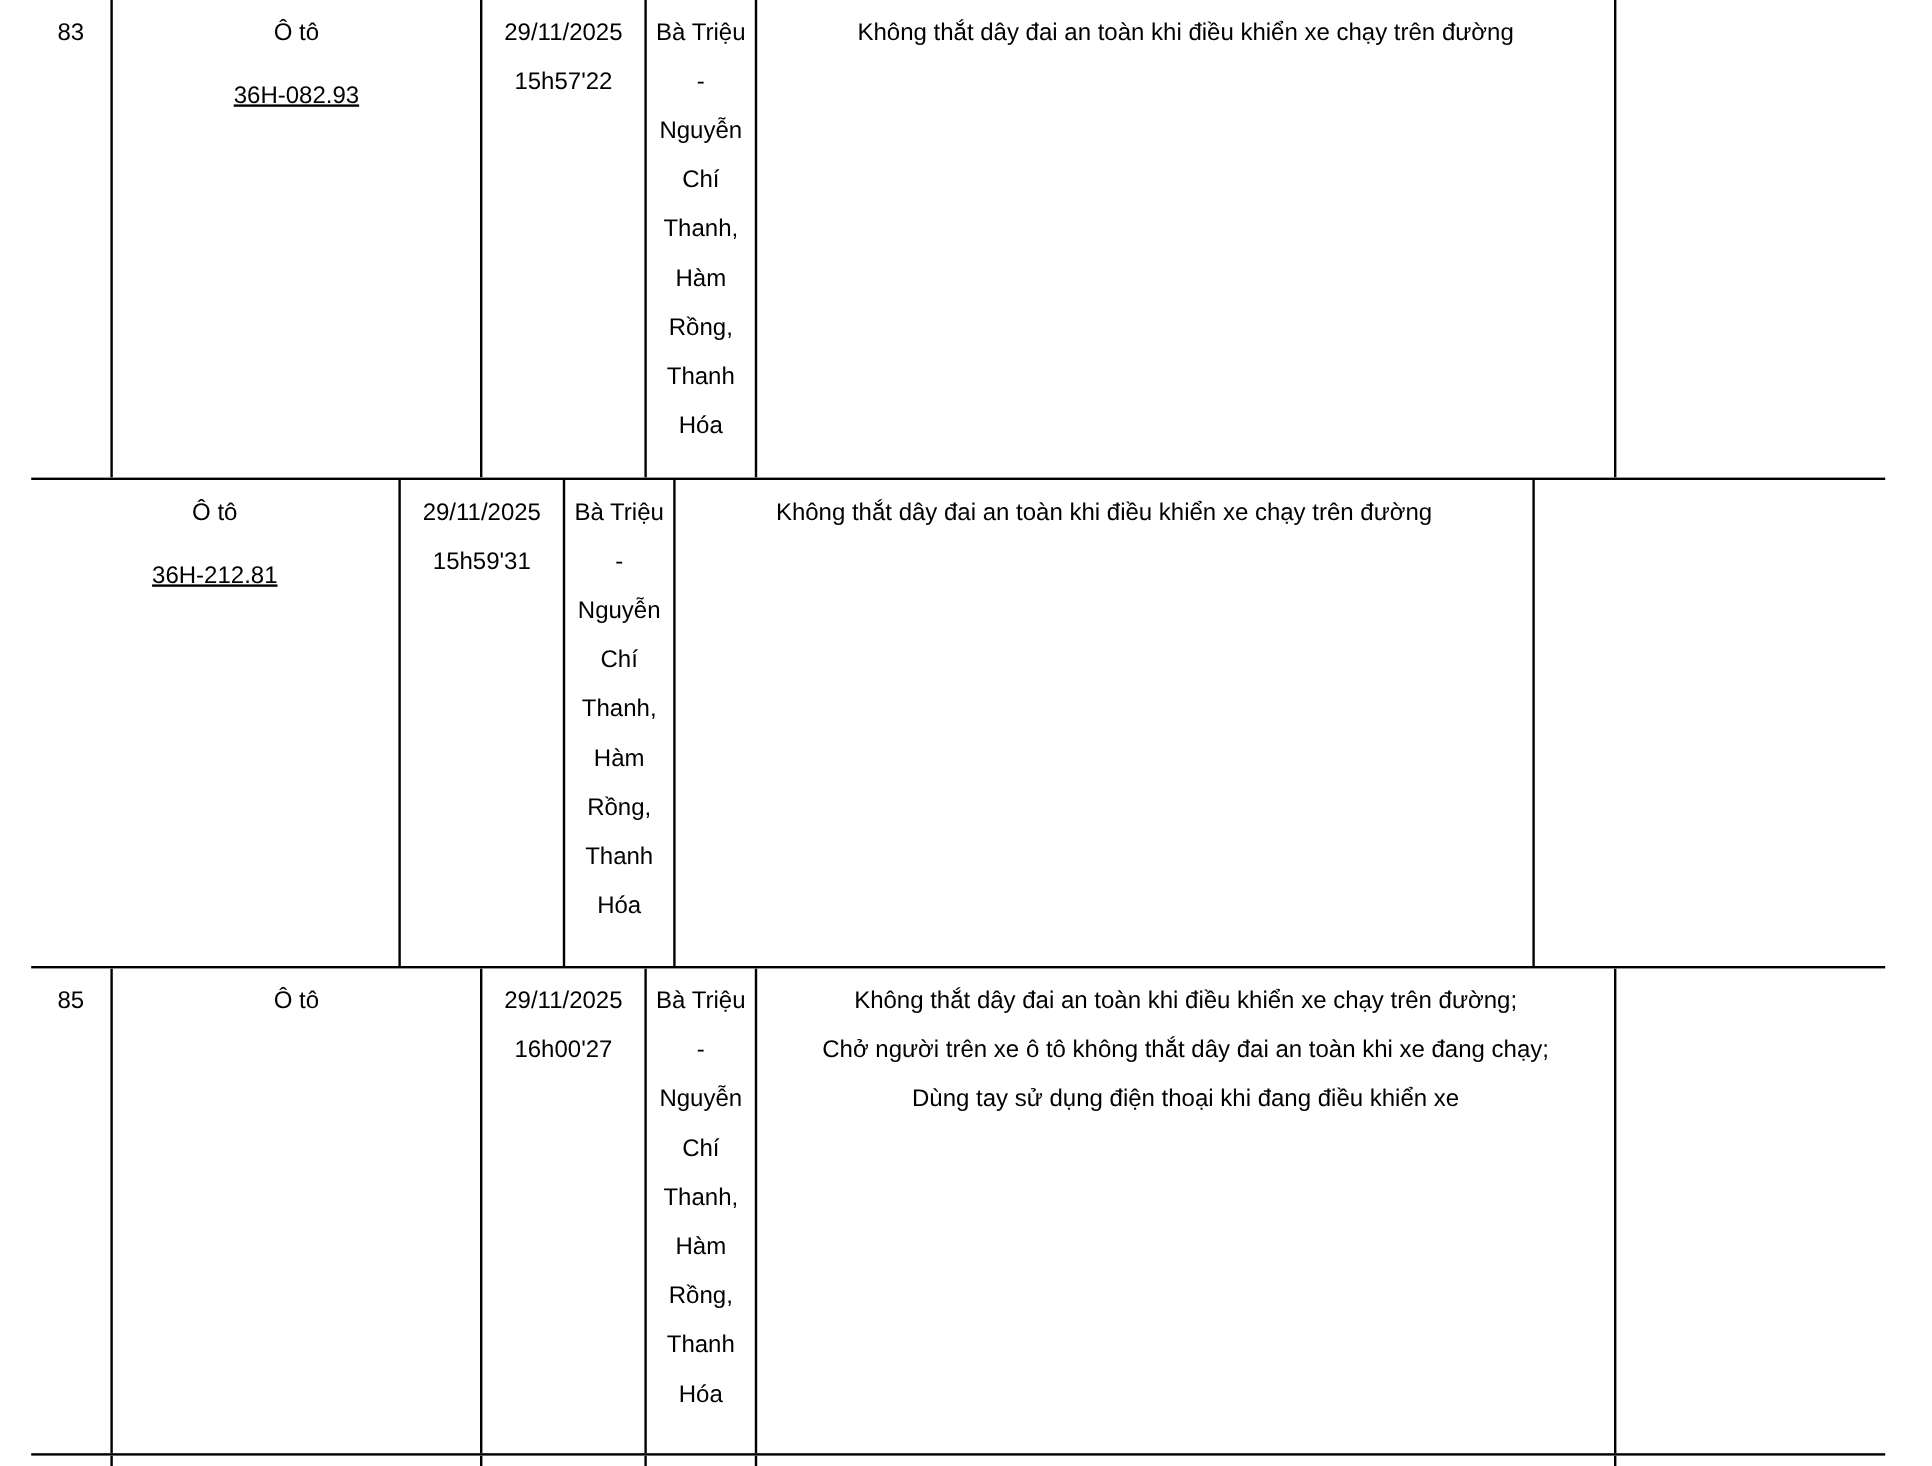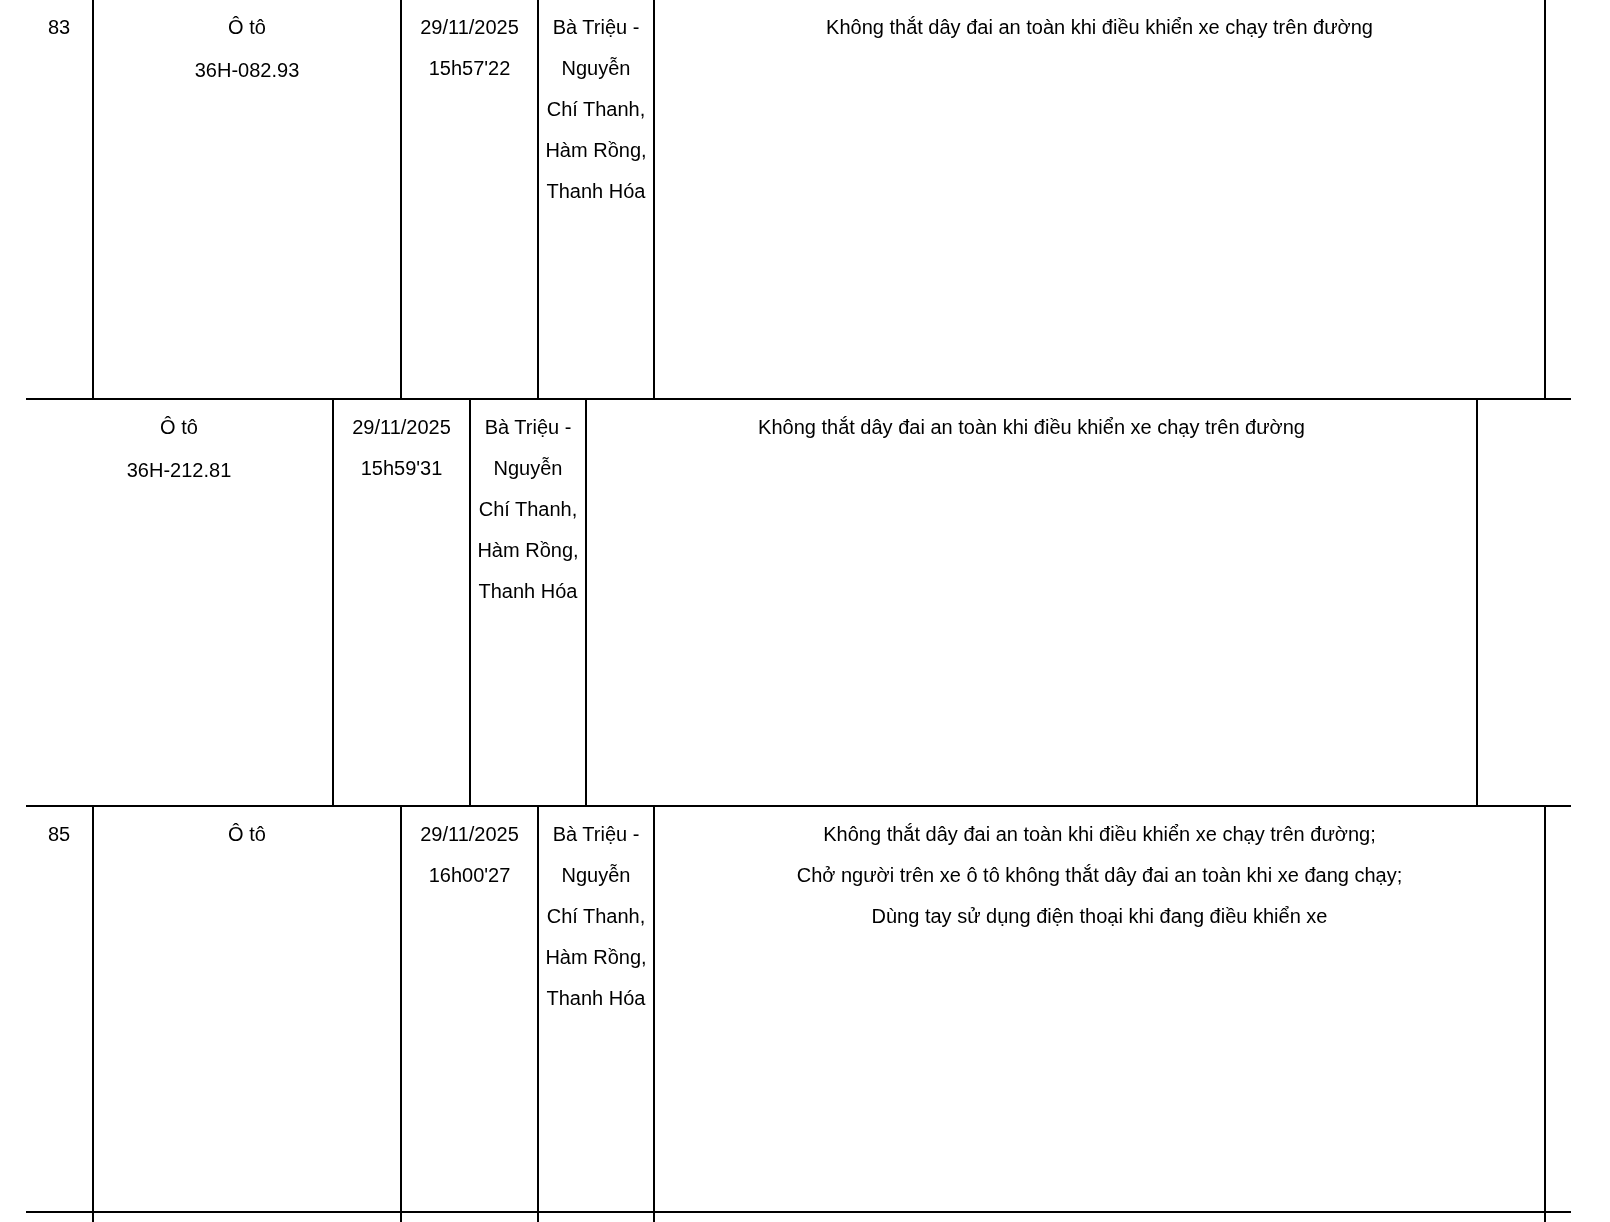--- a/index.html
+++ b/index.html
@@ -34,24 +34,24 @@
   .cell {
     box-sizing: border-box;
     border-right: 2px solid #000000;
     padding: 7px 4px 0 4px;
     text-align: center;
     overflow: hidden;
   }
   .c-no  { width: 68px;  }
   .c-veh { width: 308px; }
   .c-dt  { width: 137px; }
-  .c-loc { width: 116px; padding-left: 6px; padding-right: 6px; }
-  .c-vio { width: 891px; padding-left: 12px; padding-right: 12px; }
+  .c-loc { width: 92px; padding-left: 6px; padding-right: 6px; }
+  .c-vio { width: 716px; padding-left: 12px; padding-right: 12px; }
   .hp .cell { padding: 0; }
-  .plate { margin-top: 2px; }
+  .plate { margin-top: 12px; text-decoration: underline; }
 </style>
 </head>
 <body>
 
 <div class="viol-table">
 
   <div class="t-row h1">
     <div class="cell c-no">
       <div>83</div>
     </div>

